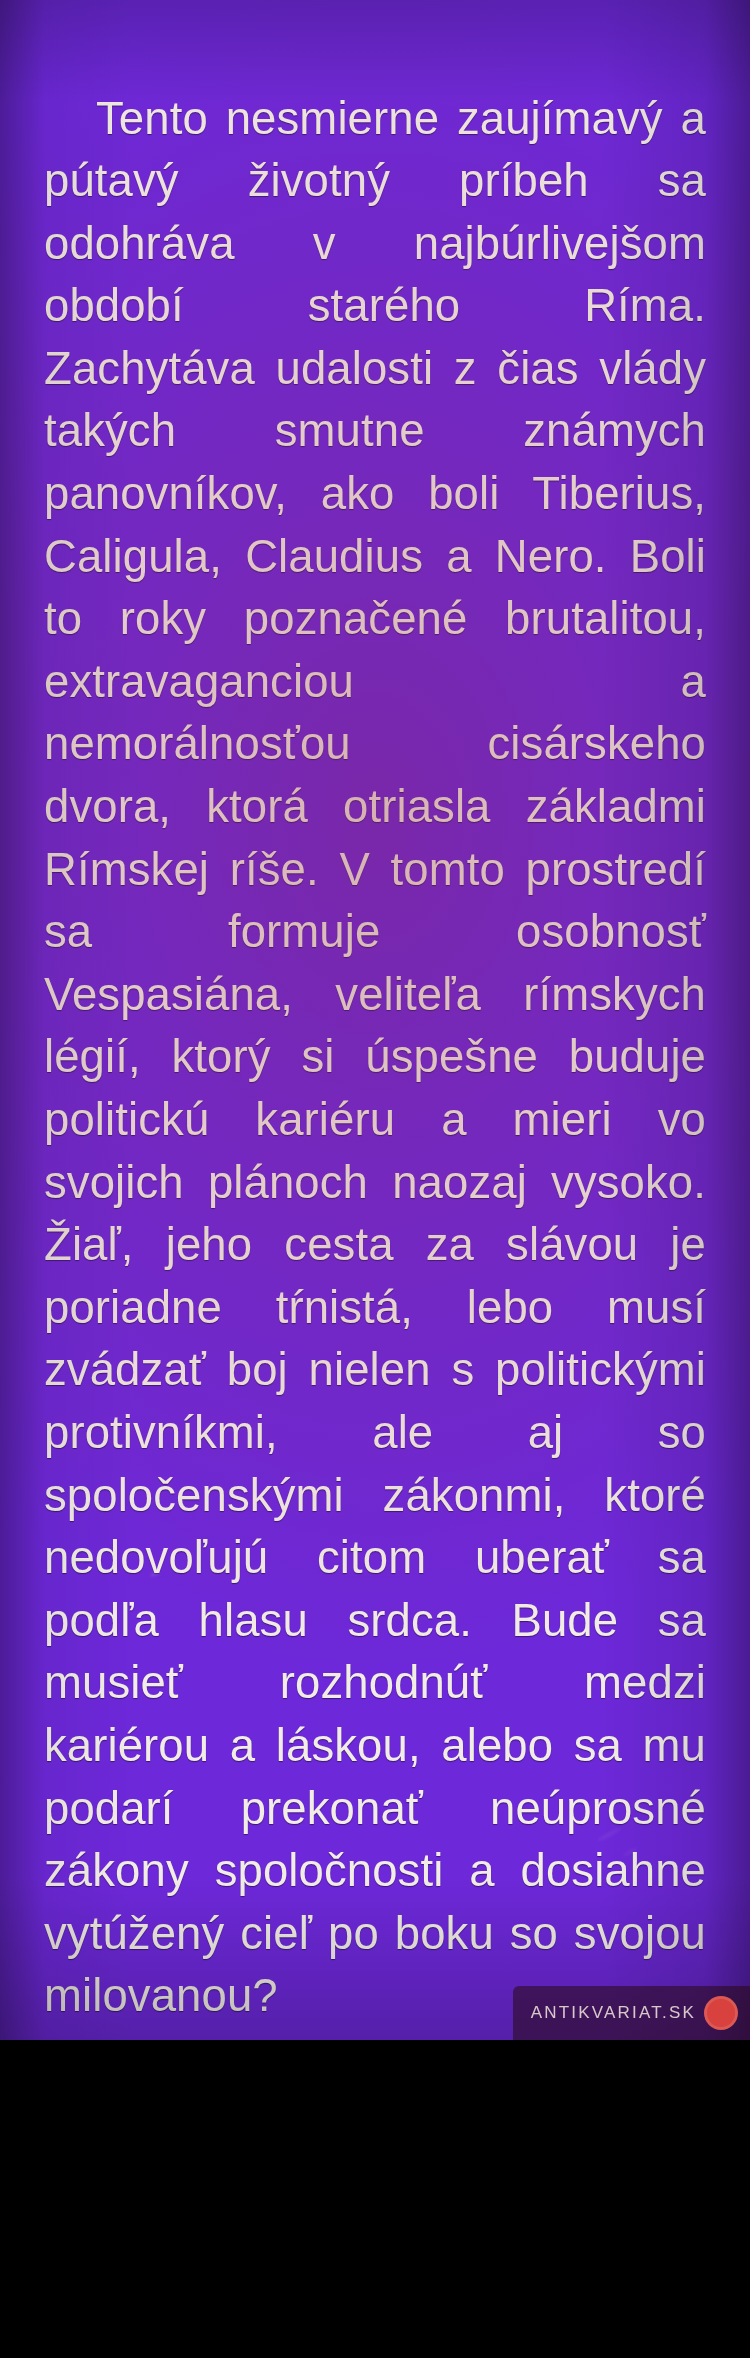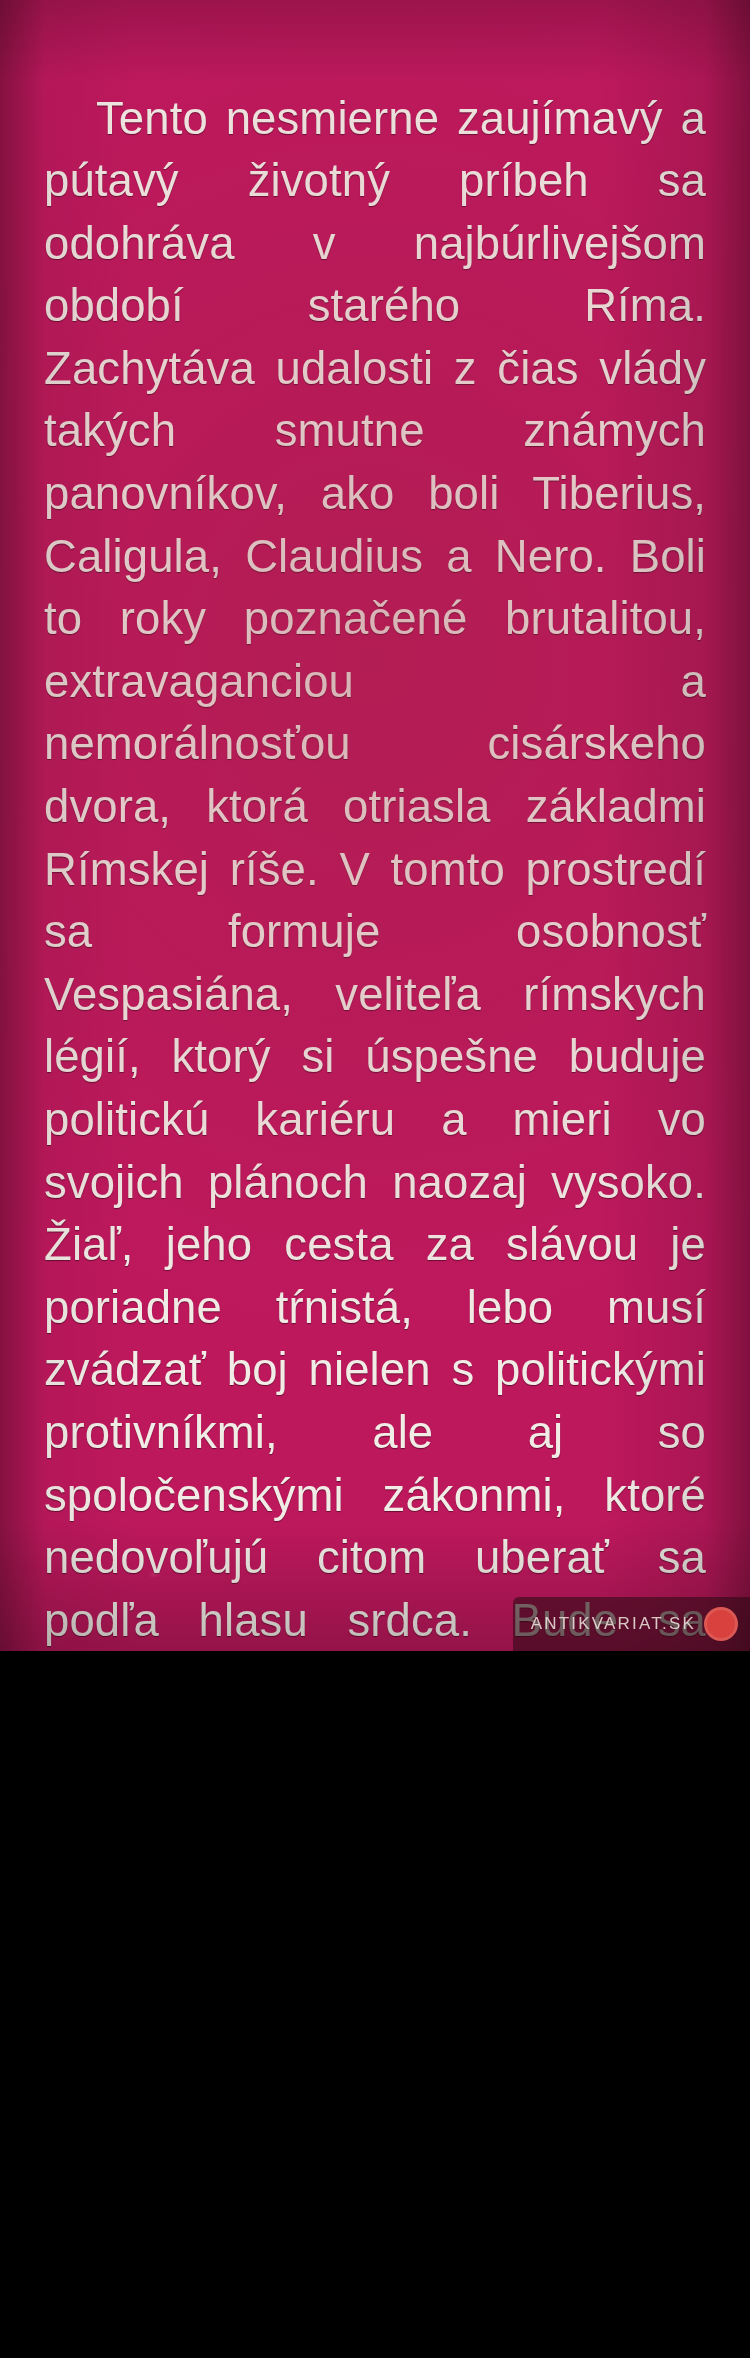--- a/index.html
+++ b/index.html
@@ -3,22 +3,22 @@
 <meta charset="utf-8">
 <style>
   html, body {
     margin: 0;
     padding: 0;
     background: #000;
   }
   #page {
     position: relative;
     width: 750px;
-    height: 1651px;
-    background: #be185d;
+    height: 2040px;
+    background: #6d28d9;
     overflow: hidden;
     font-family: "Liberation Sans", sans-serif;
     text-decoration: underline;
   }
   
   #page::before {
     content: "";
     position: absolute;
     inset: 0;
     background:

